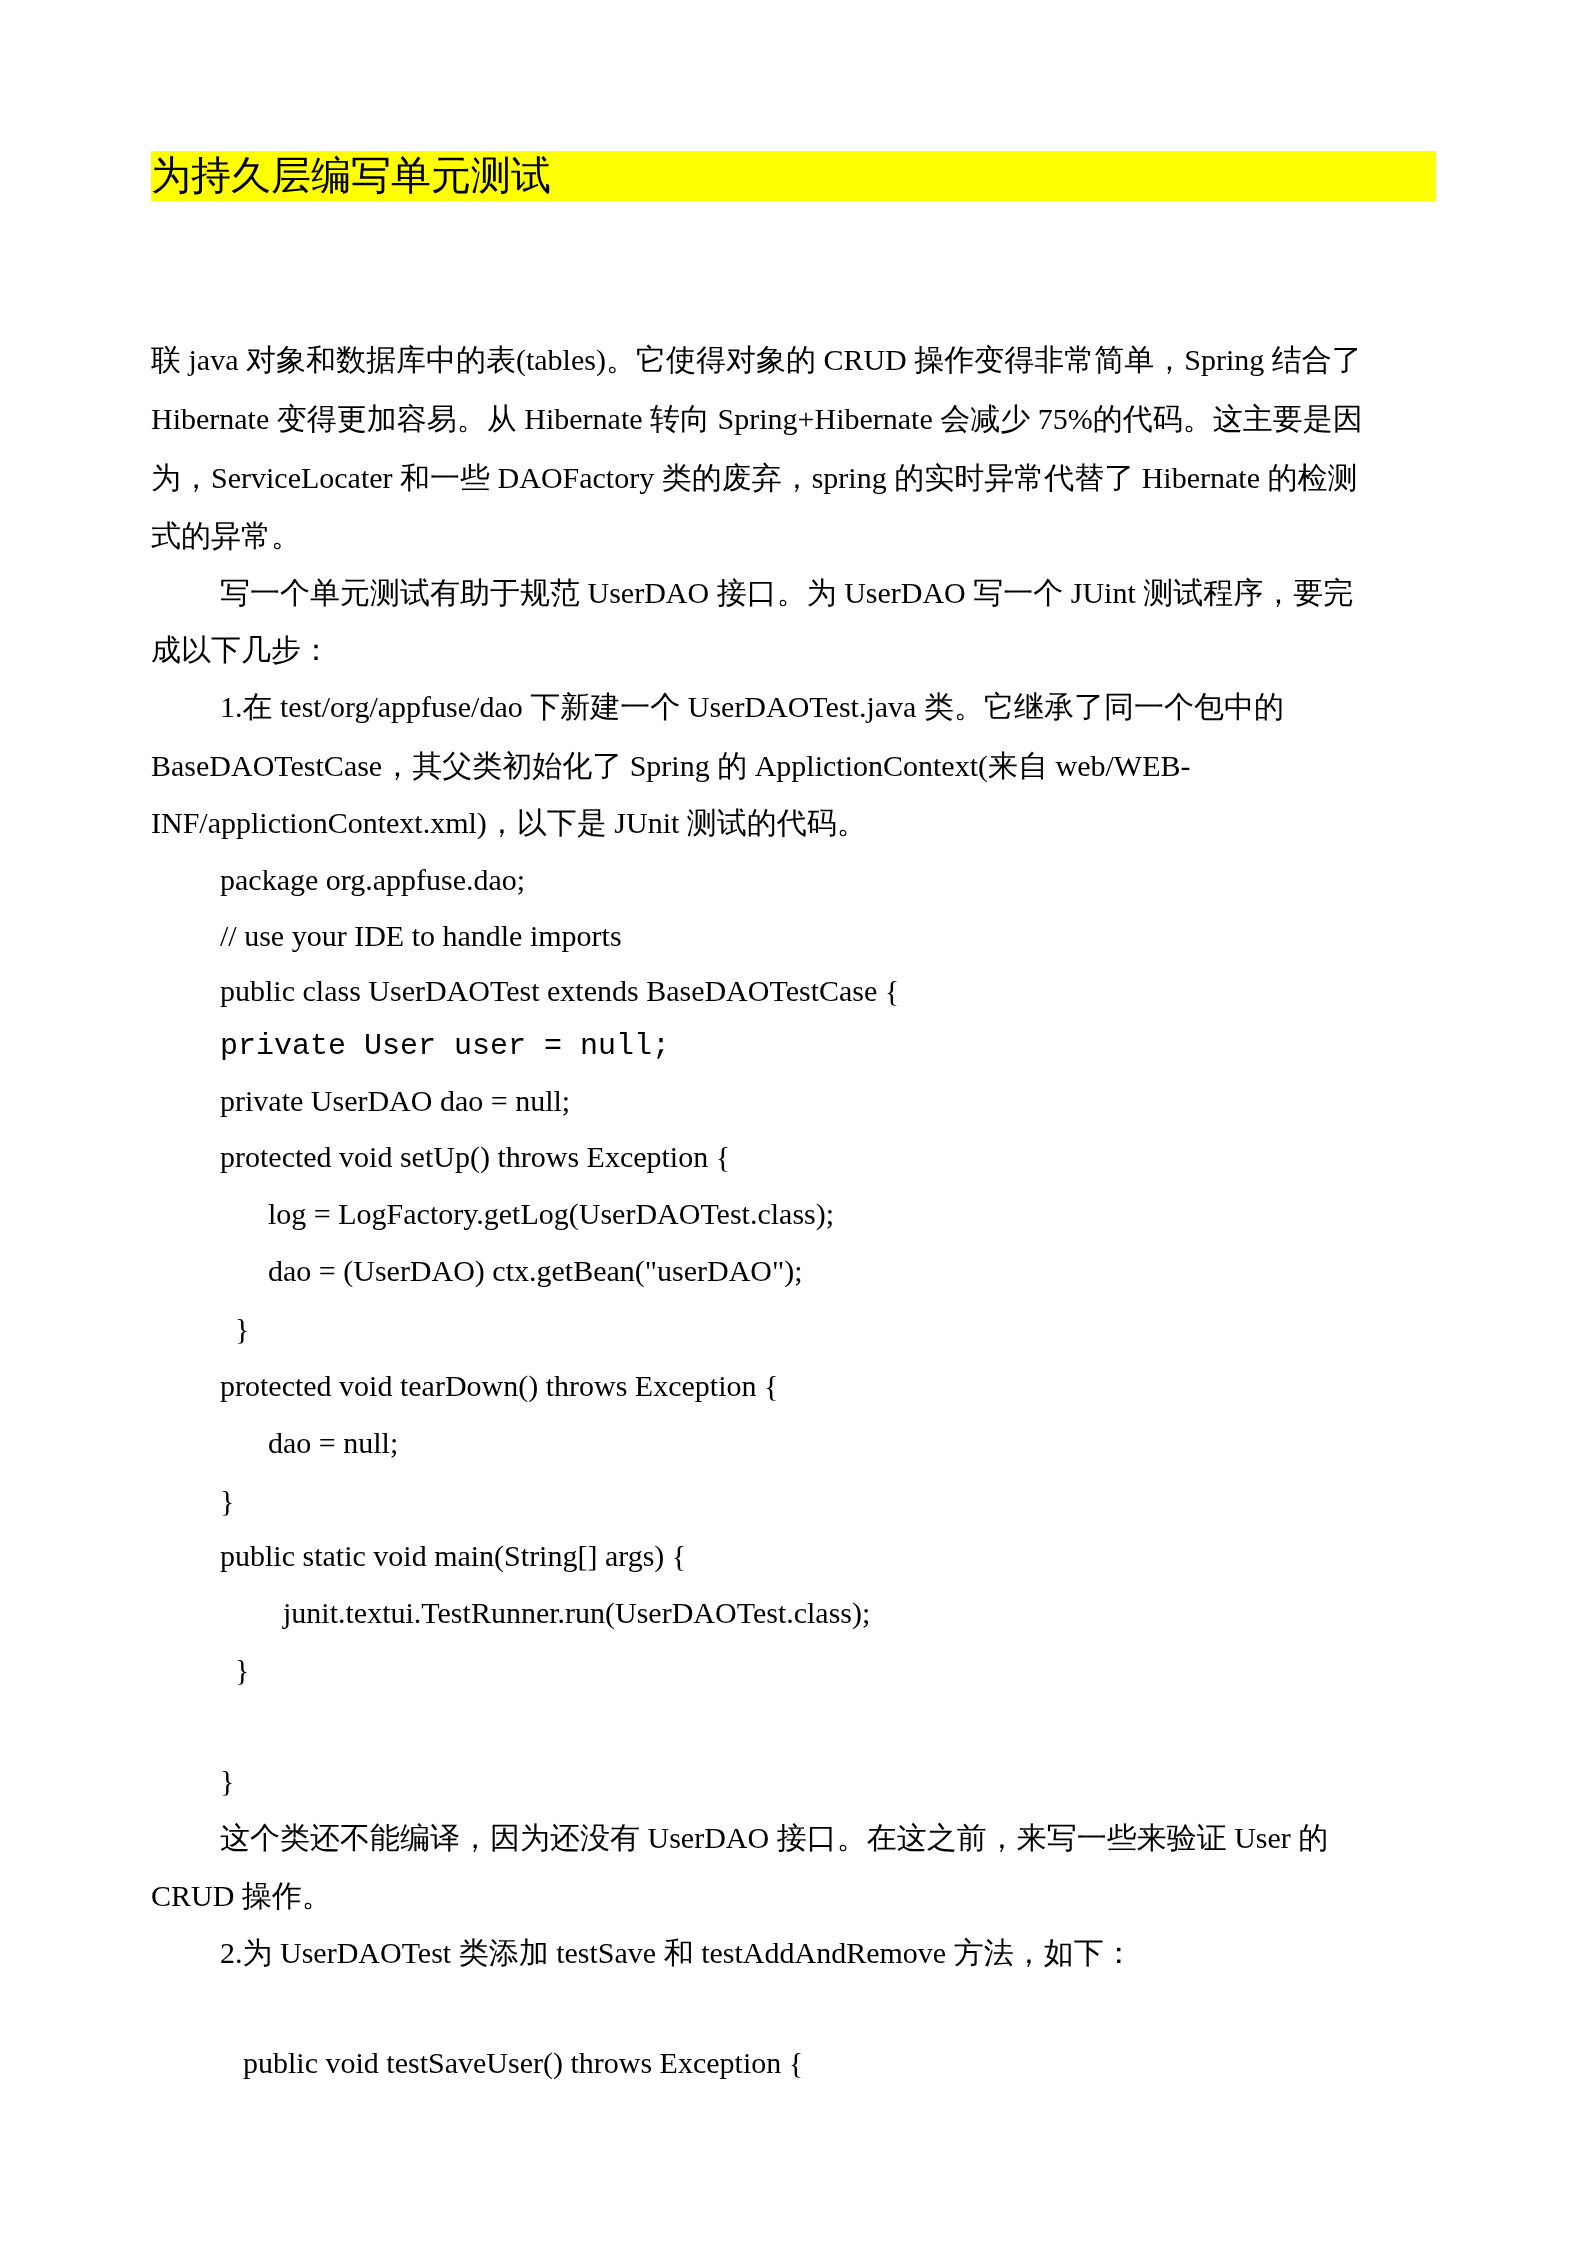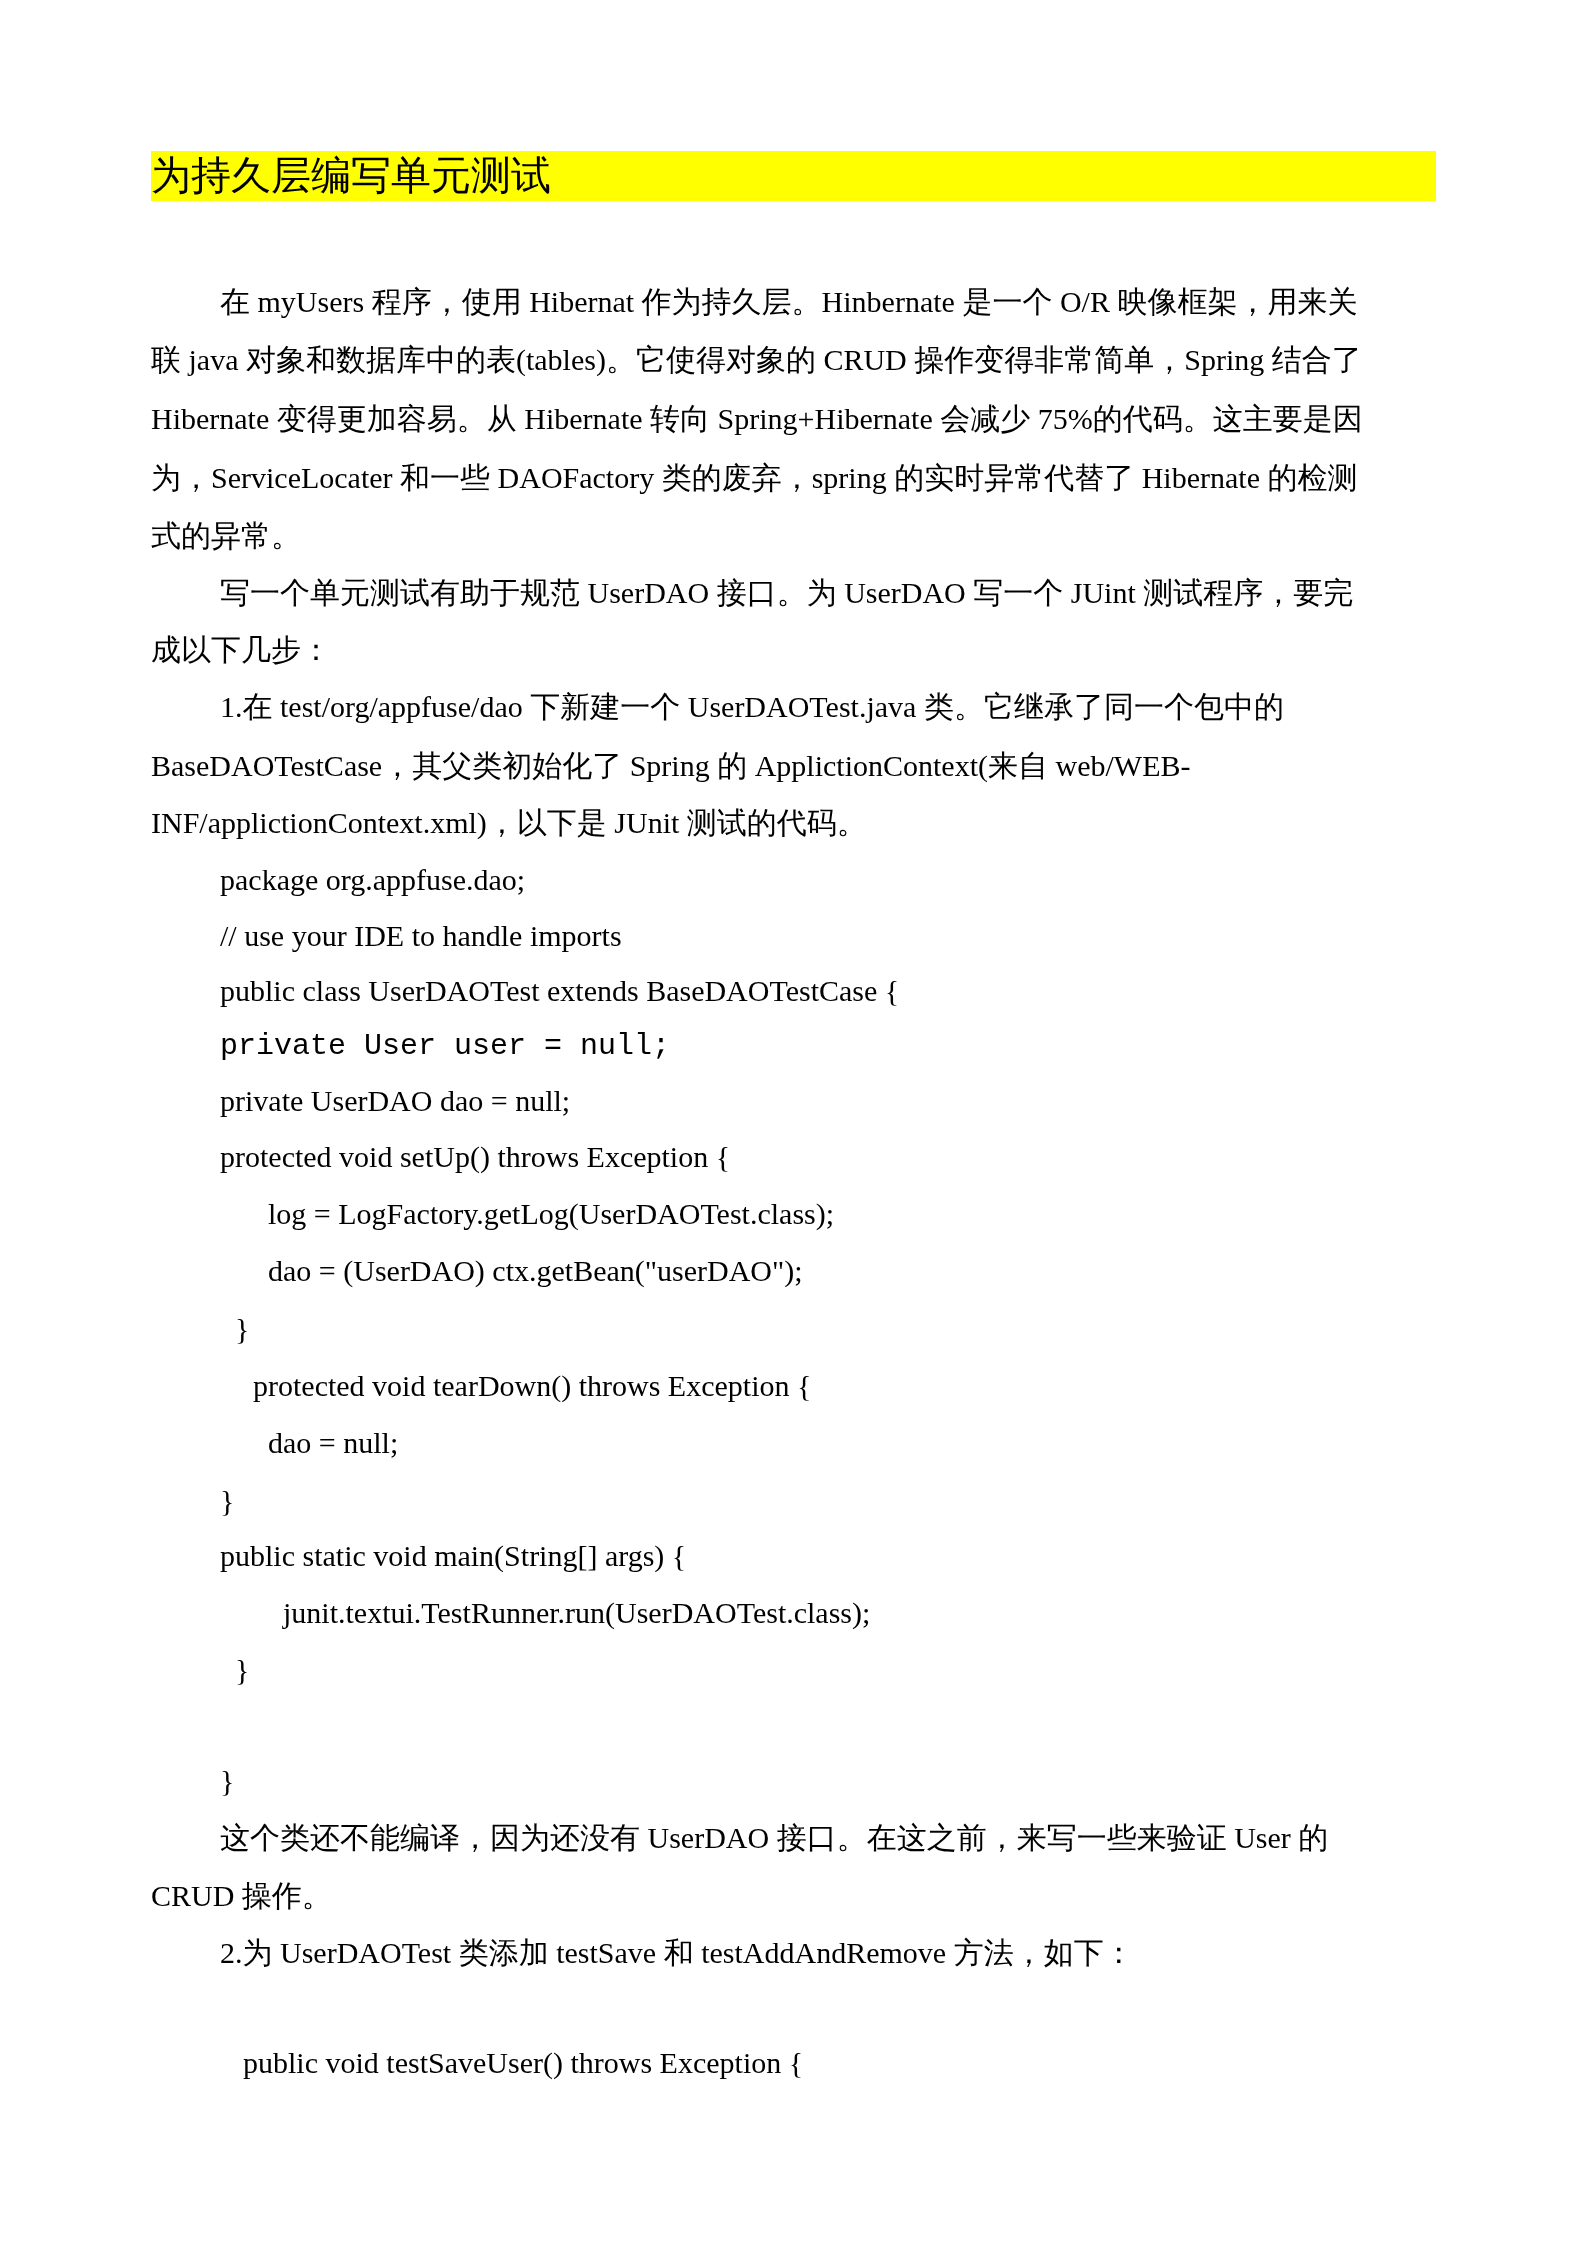--- a/index.html
+++ b/index.html
@@ -18,21 +18,20 @@
   .xs { left: 243px; }
 </style>
 </head>
 <body>
 
 <div class="page">
 
   <div class="title-band"></div>
   <div class="title">为持久层编写单元测试</div>
 
-  <div class="line x1" style="top:282px;">在 myUsers 程序，使用 Hibernat 作为持久层。Hinbernate 是一个 O/R 映像框架，用来关</div>
   <div class="line x0" style="top:340px;">联 java 对象和数据库中的表(tables)。它使得对象的 CRUD 操作变得非常简单，Spring 结合了</div>
   <div class="line x0" style="top:399px;">Hibernate 变得更加容易。从 Hibernate 转向 Spring+Hibernate 会减少 75%的代码。这主要是因</div>
   <div class="line x0" style="top:458px;">为，ServiceLocater 和一些 DAOFactory 类的废弃，spring 的实时异常代替了 Hibernate 的检测</div>
   <div class="line x0" style="top:516px;">式的异常。</div>
 
   <div class="line x1" style="top:573px;text-align:right;">写一个单元测试有助于规范  UserDAO 接口。为 UserDAO 写一个 JUint 测试程序，要完</div>
   <div class="line x0" style="top:630px;">成以下几步：</div>
 
   <div class="line x1" style="top:687px;">1.在 test/org/appfuse/dao 下新建一个 UserDAOTest.java 类。它继承了同一个包中的</div>
   <div class="line x0" style="top:746px;">BaseDAOTestCase，其父类初始化了 Spring 的 ApplictionContext(来自 web/WEB-</div>
@@ -41,21 +40,21 @@
   <div>
     <div class="line x1" style="top:860px;">package org.appfuse.dao;</div>
     <div class="line x1" style="top:916px;">// use your IDE to handle imports</div>
     <div class="line x1" style="top:971px;">public class UserDAOTest extends BaseDAOTestCase {</div>
     <div class="line x1" style="top:1026px;font-family:Liberation Mono, monospace;">private User user = null;</div>
     <div class="line x1" style="top:1081px;">private UserDAO dao = null;</div>
     <div class="line x1" style="top:1137px;">protected void setUp() throws Exception {</div>
     <div class="line x2" style="top:1194px;">log = LogFactory.getLog(UserDAOTest.class);</div>
     <div class="line x2" style="top:1251px;">dao = (UserDAO) ctx.getBean("userDAO");</div>
     <div class="line xb1" style="top:1309px;">}</div>
-    <div class="line x1" style="top:1366px;margin-left:33px;">protected void tearDown() throws Exception {</div>
+    <div class="line x1" style="top:1366px;">protected void tearDown() throws Exception {</div>
     <div class="line x2" style="top:1423px;">dao = null;</div>
     <div class="line x1" style="top:1481px;">}</div>
     <div class="line x1" style="top:1536px;">public static void main(String[] args) {</div>
     <div class="line x3" style="top:1593px;">junit.textui.TestRunner.run(UserDAOTest.class);</div>
     <div class="line xb1" style="top:1650px;">}</div>
     <div class="line x1" style="top:1761px;">}</div>
   </div>
 
   <div class="line x1" style="top:1818px;">这个类还不能编译，因为还没有 UserDAO 接口。在这之前，来写一些来验证 User 的</div>
   <div class="line x0" style="top:1876px;">CRUD 操作。</div>

